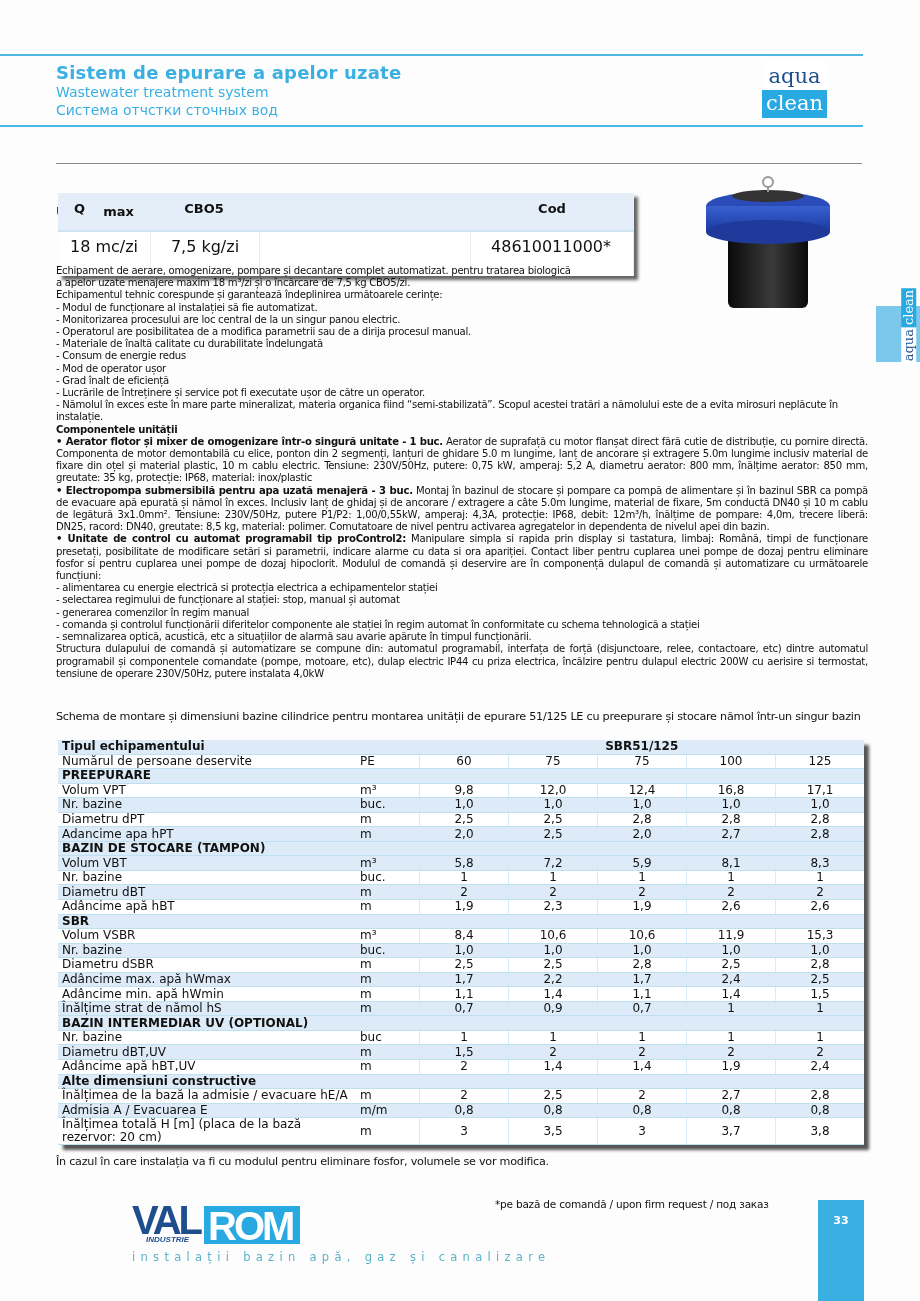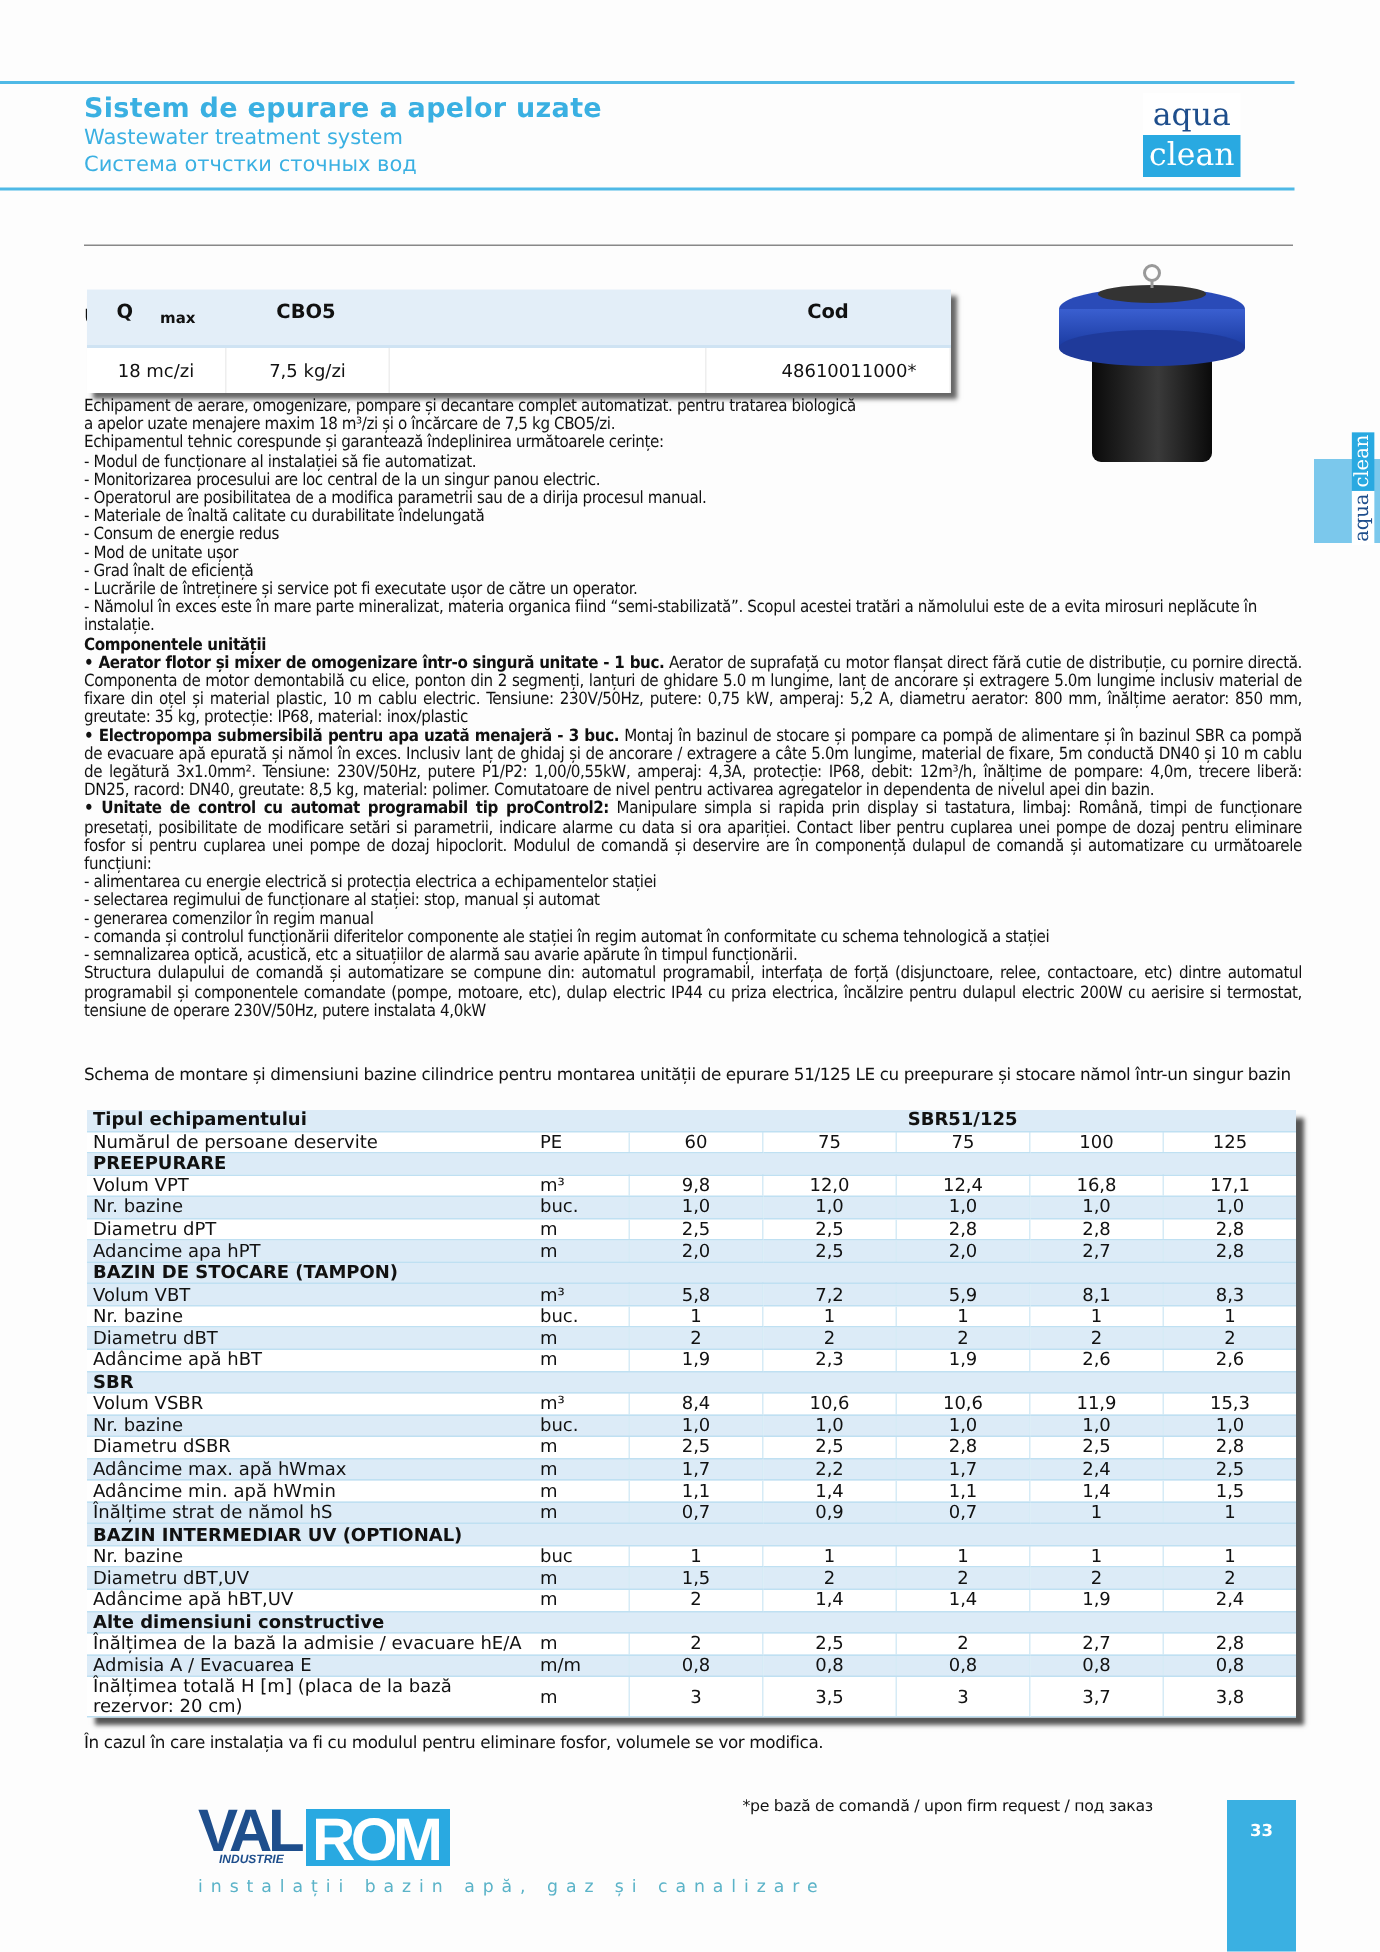--- a/index.html
+++ b/index.html
@@ -13,25 +13,25 @@
   .logo-top .aq { height:28px; background:#fff; color:#1e4e8c; font-family:"DejaVu Serif", serif; font-size:21px; text-align:center; line-height:28px; }
   .logo-top .cl { height:28px; background:#29a9e1; color:#fff; font-family:"DejaVu Serif", serif; font-size:21px; text-align:center; line-height:26px; }
   .side-tab { position:absolute; left:876px; top:306px; width:44px; height:56px; background:#7bc8ec; }
   .side-tab .txt { position:absolute; left:-5px; top:12px; transform:rotate(-90deg); font-family:"DejaVu Serif", serif; font-size:13px; color:#fff; white-space:nowrap; }
   .side-tab .txt span:first-child { background:#fff; color:#1e4e8c; padding:0 2px; }
   .side-tab .txt span:last-child { background:#29a9e1; padding:0 2px; }
   .sec-line { position:absolute; left:56px; top:163px; width:806px; height:1px; background:#888; }
   .prod-title { position:absolute; left:56px; top:168px; font-size:13px; font-weight:bold;margin-top:36px; }
   .spec { position:absolute; left:58px; top:193px; width:576px; box-shadow:4px 4px 3px #666; background:#fff; }
   .spec .hdr { display:flex; height:37px; background:#e3eef8; border-bottom:2px solid #cfe3f3; font-size:13px; font-weight:bold; }
-  .spec .row { display:flex; height:30px; font-size:12px; }
+  .spec .row { display:flex; height:44px; font-size:16px; }
   .c1 { width:92px; text-align:center; } .c2 { width:108px; text-align:center; } .c3 { flex:1; } .c4 { width:140px; text-align:right; padding-right:22px; }
   .spec .row > div { line-height:30px; border-right:1px solid #eee; }
   .spec .hdr > div { padding-top:8px; }
-  .sub { font-size:10px; vertical-align:-3px;margin-left:18px; }
+  .sub { font-size:13px; vertical-align:-3px;margin-left:18px; }
   .product-img { position:absolute; left:700px; top:170px; width:136px; height:140px; }
   .body { position:absolute; left:56px; top:265px; width:812px; font-family:"DejaVu Sans Condensed","DejaVu Sans", sans-serif; font-size:11.2px; line-height:12.2px; letter-spacing:-0.25px; }
   .body p { margin:0; }
   .body b { font-weight:bold; }
   .body .just { text-align:justify; }
   .schema { position:absolute; left:56px; top:711px; width:812px; font-size:11.2px; line-height:12.2px; letter-spacing:-0.25px; }
   table.dims { position:absolute; left:58px; top:740px; width:806px; border-collapse:collapse; font-size:12px; box-shadow:5px 5px 3px #555; background:#fff; }
   table.dims td { height:13.55px; padding:0 4px; line-height:13px; border-bottom:1px solid #bfe0f2; }
   table.dims td.v { text-align:center; width:80px; border-left:1px solid #d6ebf6; }
   table.dims td.u { width:55px; }
@@ -107,21 +107,21 @@
 
 <div class="body">
   <p>Echipament de aerare, omogenizare, pompare și decantare complet automatizat. pentru tratarea biologică</p>
   <p>a apelor uzate menajere maxim 18 m³/zi și o încărcare de 7,5 kg CBO5/zi.</p>
   <p>Echipamentul tehnic corespunde și garantează îndeplinirea următoarele cerințe:</p>
   <p>- Modul de funcționare al instalației să fie automatizat.</p>
   <p>- Monitorizarea procesului are loc central de la un singur panou electric.</p>
   <p>- Operatorul are posibilitatea de a modifica parametrii sau de a dirija procesul manual.</p>
   <p>- Materiale de înaltă calitate cu durabilitate îndelungată</p>
   <p>- Consum de energie redus</p>
-  <p>- Mod de unitate ușor</p>
+  <p>- Mod de operator ușor</p>
   <p>- Grad înalt de eficiență</p>
   <p>- Lucrările de întreținere și service pot fi executate ușor de către un operator.</p>
   <p>- Nămolul în exces este în mare parte mineralizat, materia organica fiind “semi-stabilizată”. Scopul acestei tratări a nămolului este de a evita mirosuri neplăcute în instalație.</p>
   <p><b>Componentele unității</b></p>
   <p class="just"><b>• Aerator flotor și mixer de omogenizare într-o singură unitate - 1 buc.</b><span> Aerator de suprafață cu motor flanșat direct fără cutie de distribuție, cu pornire directă. Componenta de motor demontabilă cu elice, ponton din 2 segmenți, lanțuri de ghidare 5.0 m lungime, lanț de ancorare și extragere 5.0m lungime inclusiv material de fixare din oțel și material plastic, 10 m cablu electric. Tensiune: 230V/50Hz, putere: 0,75 kW, amperaj: 5,2 A, diametru aerator: 800 mm, înălțime aerator: 850 mm, greutate: 35 kg, protecție: IP68, material: inox/plastic</span></p>
   <p class="just"><b>• Electropompa submersibilă pentru apa uzată menajeră - 3 buc.</b><span> Montaj în bazinul de stocare și pompare ca pompă de alimentare și în bazinul SBR ca pompă de evacuare apă epurată și nămol în exces. Inclusiv lanț de ghidaj și de ancorare / extragere a câte 5.0m lungime, material de fixare, 5m conductă DN40 și 10 m cablu de legătură 3x1.0mm². Tensiune: 230V/50Hz, putere P1/P2: 1,00/0,55kW, amperaj: 4,3A, protecție: IP68, debit: 12m³/h, înălțime de pompare: 4,0m, trecere liberă: DN25, racord: DN40, greutate: 8,5 kg, material: polimer. Comutatoare de nivel pentru activarea agregatelor in dependenta de nivelul apei din bazin.</span></p>
   <p class="just"><b>• Unitate de control cu automat programabil tip proControl2:</b><span> Manipulare simpla si rapida prin display si tastatura, limbaj: Română, timpi de funcționare presetați, posibilitate de modificare setări si parametrii, indicare alarme cu data si ora apariției. Contact liber pentru cuplarea unei pompe de dozaj pentru eliminare fosfor si pentru cuplarea unei pompe de dozaj hipoclorit. Modulul de comandă și deservire are în componență dulapul de comandă și automatizare cu următoarele funcțiuni:</span></p>
   <p>- alimentarea cu energie electrică si protecția electrica a echipamentelor stației</p>
   <p>- selectarea regimului de funcționare al stației: stop, manual și automat</p>
   <p>- generarea comenzilor în regim manual</p>

